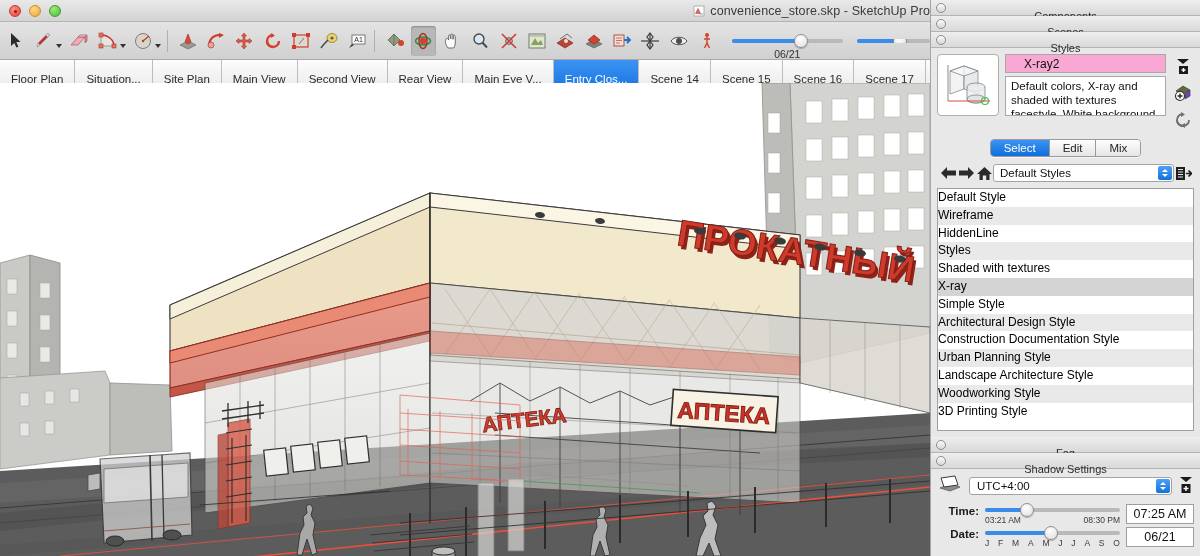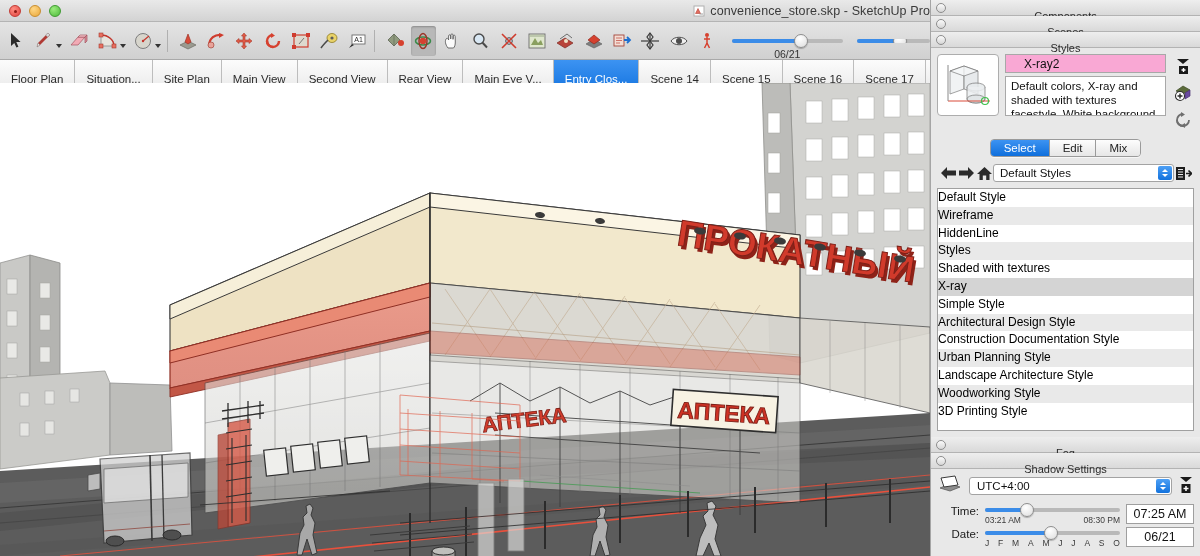--- a/index.html
+++ b/index.html
@@ -178,21 +178,21 @@
 
   
   .shadow-body { padding: 5px 6px 0 6px; }
   .sh-top { display: flex; align-items: center; gap: 6px; }
   .sh-combo {
     flex: 1; height: 18px; background: #ffffff; border: 1px solid #a3a3a3;
     border-radius: 3px; display: flex; align-items: center; padding-left: 7px;
     font-size: 11.5px; position: relative; color: #111;
   }
   .sh-row { display: flex; align-items: flex-start; margin-top: 6px; }
-  .sh-label { width: 42px; text-align: right; font-size: 11.5px; font-weight: normal; color: #1b1b1b; padding-top: 1px; }
+  .sh-label { width: 42px; text-align: right; font-size: 11.5px; font-weight: bold; color: #1b1b1b; padding-top: 1px; }
   .sh-slider { flex: 1; position: relative; margin: 0 6px; padding-top: 4px; }
   .sh-track { height: 4px; border-radius: 2px; background: #b9b9b9; position: relative; }
   .sh-fill { position: absolute; left: 0; top: 0; height: 4px; border-radius: 2px; background: #3b8ce8; }
   .sh-knob {
     position: absolute; top: -5px; width: 14px; height: 14px; border-radius: 50%;
     background: radial-gradient(circle at 40% 30%, #ffffff, #dcdcdc);
     border: 1px solid #8e8e8e; box-shadow: 0 1px 1px rgba(0,0,0,.25);
   }
   .sh-ends { display: flex; justify-content: space-between; font-size: 8.5px; color: #3a3a3a; margin-top: 3px; }
   .sh-months { display: flex; justify-content: space-between; font-size: 8.5px; color: #3a3a3a; margin-top: 3px; letter-spacing: 0; }

